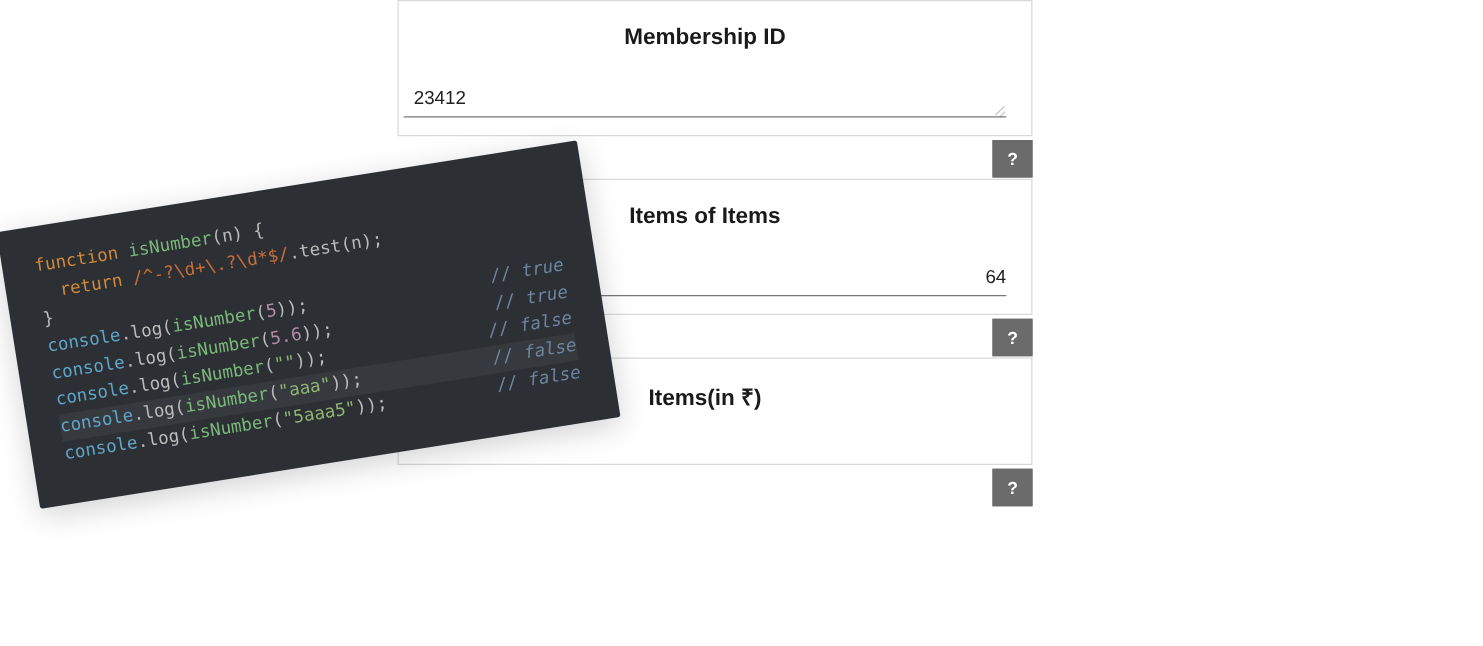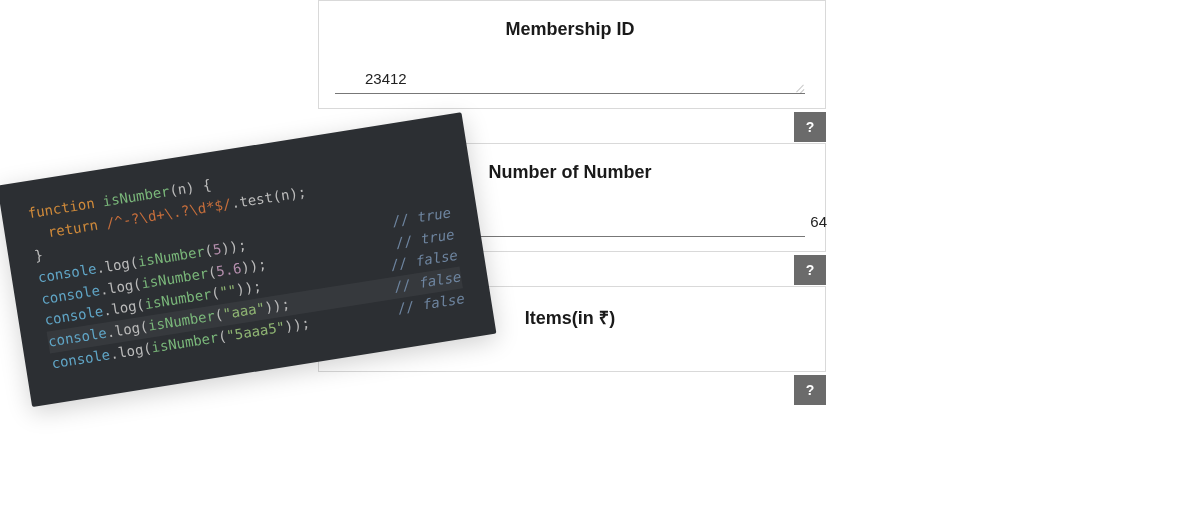--- a/index.html
+++ b/index.html
@@ -4,21 +4,21 @@
 <style>
   * { box-sizing: border-box; margin: 0; padding: 0; }
   html, body { width: 1186px; height: 517px; overflow: hidden; font-family: Arial, Helvetica, sans-serif; background: #fff; }
   .stage { position: relative; width: 1186px; height: 517px; }
 
   .form-col { position: absolute; left: 318px; top: 0; width: 508px; }
 
   .card {
     border: 1px solid #d9d9d9;
     background: #fff;
-    padding: 18px 20px 14px 16px;
+    padding: 18px 20px 14px 4px;
     margin-bottom: 34px;
     position: relative;
   }
   .card-title {
     text-align: center;
     font-weight: 700;
     font-size: 18px;
     color: #1a1a1a;
     margin-bottom: 28px;
   }
@@ -32,21 +32,20 @@
   .field-left { text-align: left; }
   .field-center { text-align: center; }
   .field-input {
     border: none;
     outline: none;
     background: transparent;
     font-size: 15px;
     color: #222;
     width: 100%;
     font-family: inherit;
-    margin-left: 22px;
   }
   .field-center .field-input { text-align: right; }
   .resize-grip {
     position: absolute;
     right: 0;
     bottom: 1px;
     width: 10px; height: 10px;
     opacity: .35;
   }
   .resize-grip::before,
@@ -116,21 +115,21 @@
     <div class="card">
       <div class="card-title">Membership ID</div>
       <div class="field-row field-left">
         <input class="field-input" value="23412" style="">
         <span class="resize-grip"></span>
       </div>
       <div class="help-btn">?</div>
     </div>
 
     <div class="card">
-      <div class="card-title">Number of Number</div>
+      <div class="card-title">Items of Items</div>
       <div class="field-row field-center">
         <input class="field-input" value="64" style="">
       </div>
       <div class="help-btn">?</div>
     </div>
 
     <div class="card last">
       <div class="card-title">Items(in ₹)</div>
       <div class="help-btn">?</div>
     </div>

